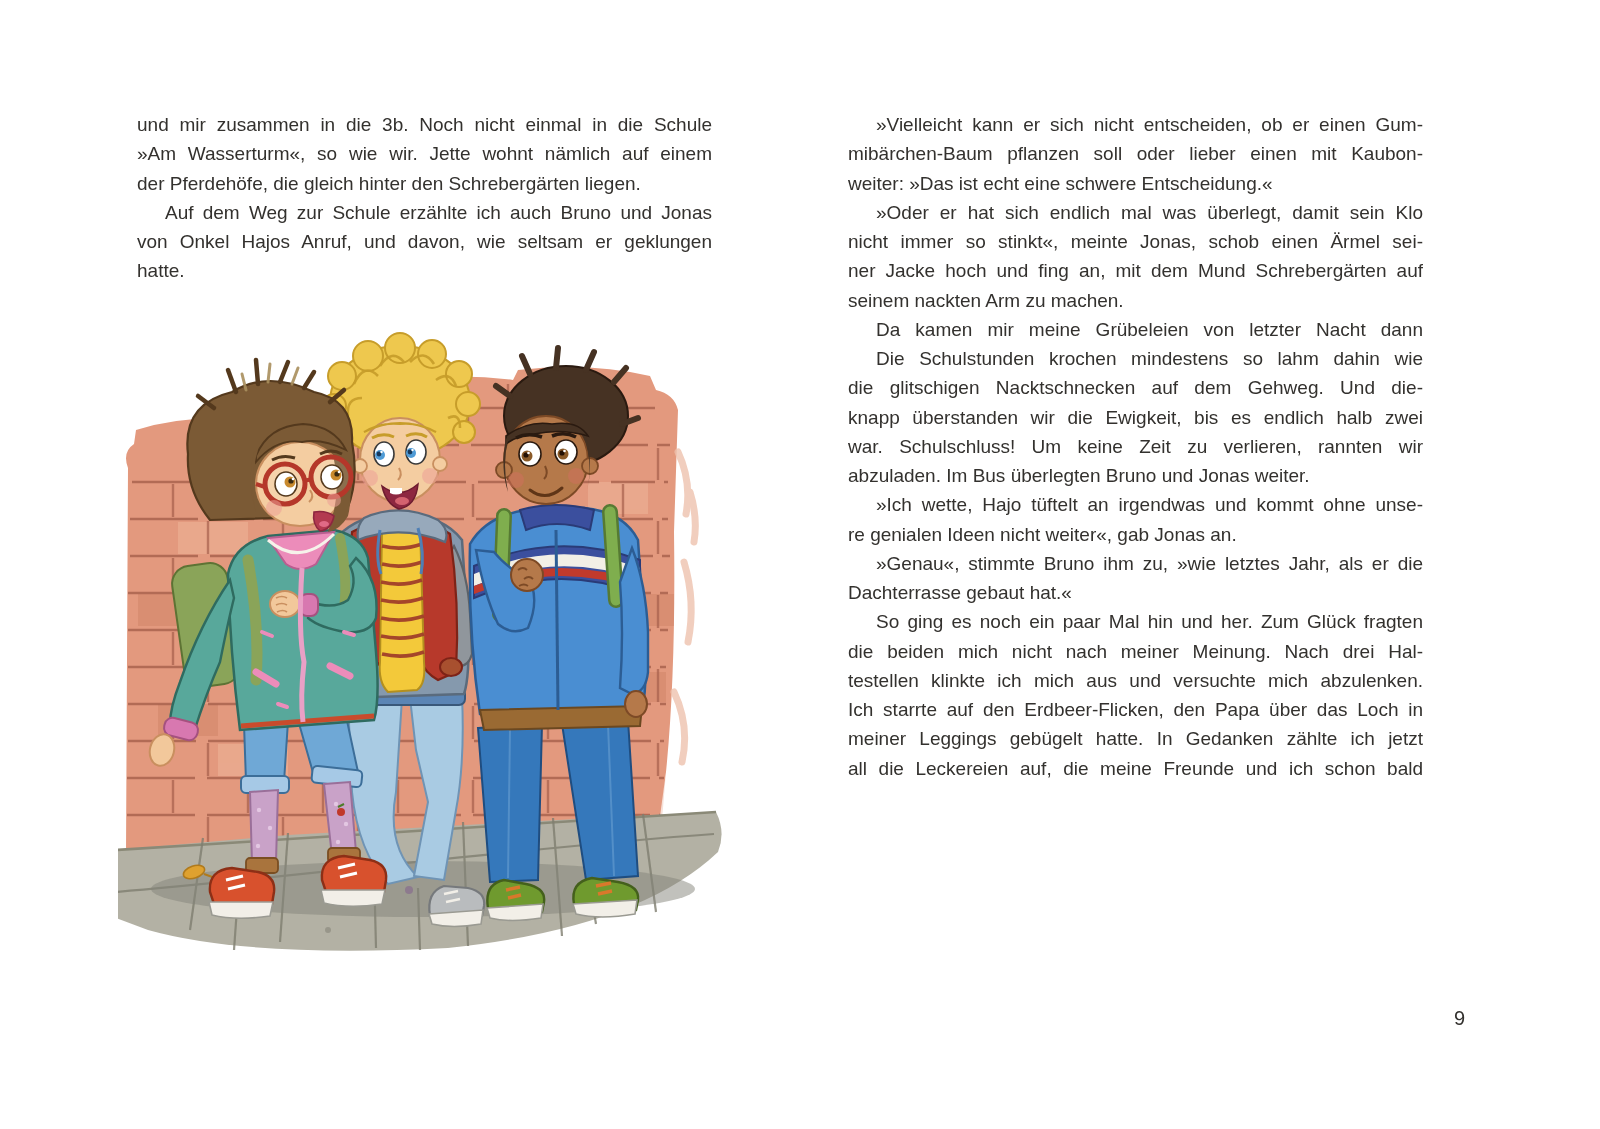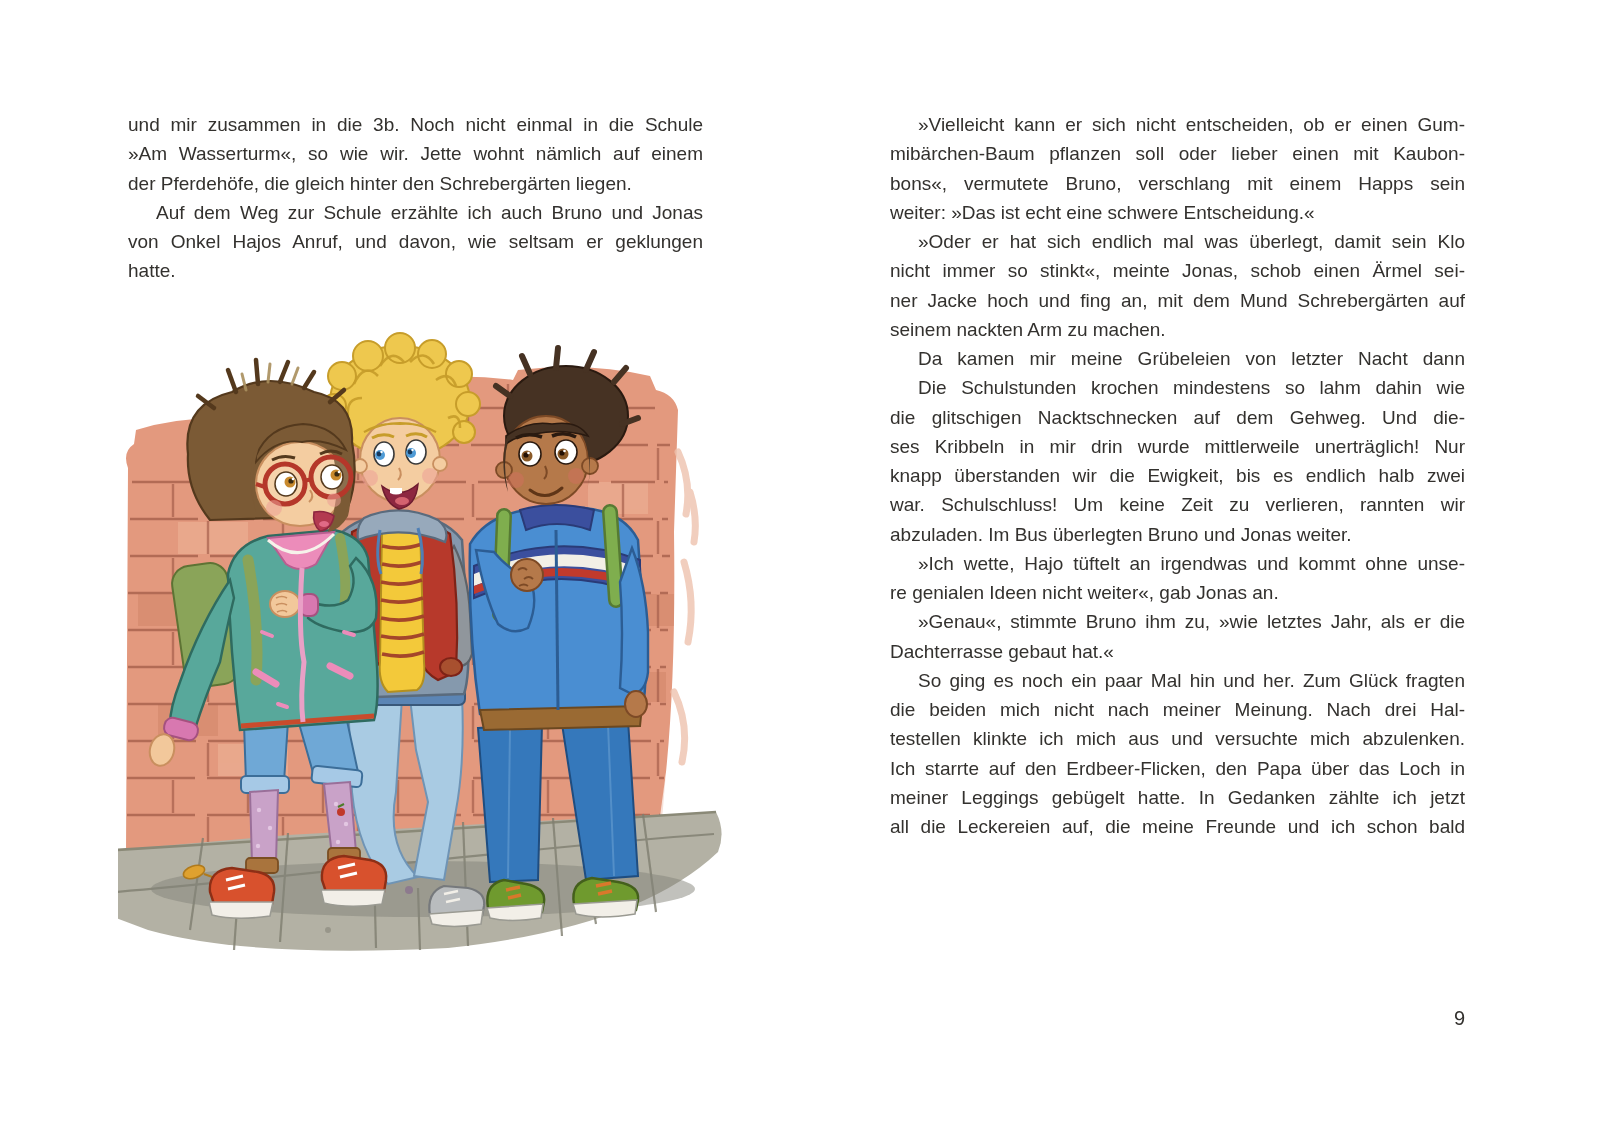--- a/index.html
+++ b/index.html
@@ -17,22 +17,22 @@
     line-height:29.25px;
     height:29.25px;
     overflow:hidden;
     text-align:justify;
     text-align-last:justify;
     letter-spacing:0;
     white-space:normal;
   }
   .line.last{text-align-last:left;}
   .line.ind{text-indent:28px;}
-  #left-text{left:128px;top:110px;}
-  #right-text{left:890px;top:110px;}
+  #left-text{left:137px;top:110px;}
+  #right-text{left:848px;top:110px;}
   #page-number{
     position:absolute;left:890px;top:1004px;width:575px;
     text-align:right;font-size:20px;line-height:29px;
   }
   figure#illustration{
     position:absolute;left:118px;top:332px;width:615px;height:625px;margin:0;
   }
   figure#illustration svg{display:block;width:615px;height:625px;}
 </style>
 </head>
@@ -416,36 +416,34 @@
     <path d="M196,180 Q 208,178 216,184 Q 213,198 202,199 Q 194,192 196,180 Z" fill="#b33a50" stroke="#8d2740" stroke-width="1.6"></path>
     <ellipse cx="206" cy="192" rx="5" ry="3" fill="#e06a86"></ellipse>
   </g>
 </svg>
 </figure>
 
 <section class="textblock" id="right-text">
   <div>
     <div class="line ind">»Vielleicht kann er sich nicht entscheiden, ob er einen Gum-</div>
     <div class="line">mibärchen-Baum pflanzen soll oder lieber einen mit Kaubon-</div>
-    <div class="line">bons«, vermutete Bruno, verschlang mit einem Happs sein</div>
     <div class="line last">weiter: »Das ist echt eine schwere Entscheidung.«</div>
   </div>
   <div>
     <div class="line ind">»Oder er hat sich endlich mal was überlegt, damit sein Klo</div>
     <div class="line">nicht immer so stinkt«, meinte Jonas, schob einen Ärmel sei-</div>
     <div class="line">ner Jacke hoch und fing an, mit dem Mund Schrebergärten auf</div>
     <div class="line last">seinem nackten Arm zu machen.</div>
   </div>
   <div>
     <div class="line ind">Da kamen mir meine Grübeleien von letzter Nacht dann</div>
   </div>
   <div>
     <div class="line ind">Die Schulstunden krochen mindestens so lahm dahin wie</div>
     <div class="line">die glitschigen Nacktschnecken auf dem Gehweg. Und die-</div>
-    <div class="line">ses Kribbeln in mir drin wurde mittlerweile unerträglich! Nur</div>
     <div class="line">knapp überstanden wir die Ewigkeit, bis es endlich halb zwei</div>
     <div class="line">war. Schulschluss! Um keine Zeit zu verlieren, rannten wir</div>
     <div class="line last">abzuladen. Im Bus überlegten Bruno und Jonas weiter.</div>
   </div>
   <div>
     <div class="line ind">»Ich wette, Hajo tüftelt an irgendwas und kommt ohne unse-</div>
     <div class="line last">re genialen Ideen nicht weiter«, gab Jonas an.</div>
   </div>
   <div>
     <div class="line ind">»Genau«, stimmte Bruno ihm zu, »wie letztes Jahr, als er die</div>

